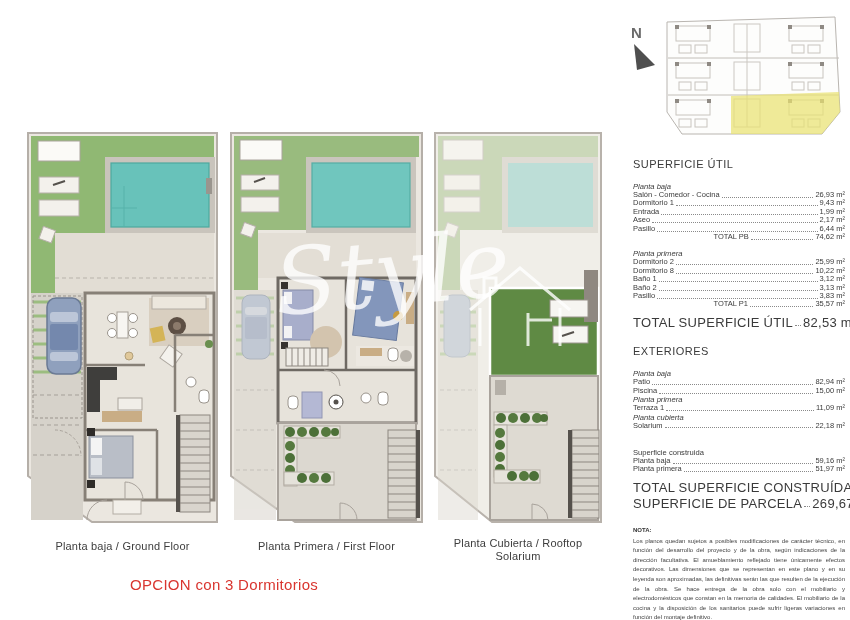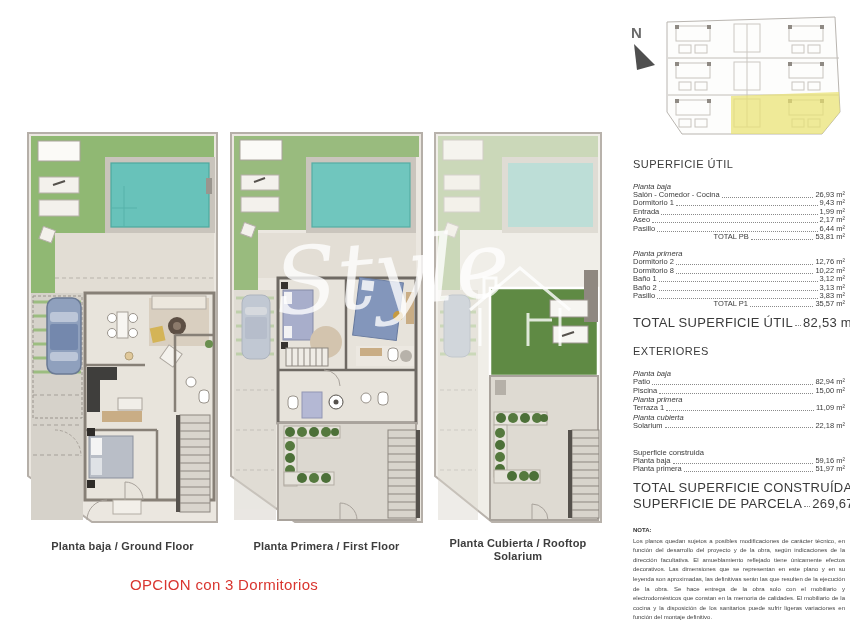--- a/index.html
+++ b/index.html
@@ -8,21 +8,21 @@
     font-family:"Liberation Sans", sans-serif;color:#3a3a3a;overflow:hidden;
   }
   
   .plan{position:absolute;top:130px;height:395px;}
   .plan svg{display:block;width:100%;height:100%;}
   #plan1{left:25px;width:195px;}
   #plan2{left:228px;width:197px;}
   #plan3{left:432px;width:172px;}
   .plan-label{
     position:absolute;top:540px;text-align:center;
-    font-size:11px;line-height:13px;color:#3d3d3d;letter-spacing:.2px;font-weight:bold;
+    font-size:11px;line-height:13px;color:#3d3d3d;letter-spacing:.2px;
   }
   #label1{left:25px;width:195px;}
   #label2{left:228px;width:197px;}
   #label3{left:440px;width:156px;top:537px;}
   .option-note{
     position:absolute;left:130px;top:576px;width:440px;text-align:left;
     font-size:15px;letter-spacing:.3px;
   }
   
   .watermark{position:absolute;left:268px;top:248px;width:302px;height:140px;pointer-events:none;}
@@ -374,29 +374,29 @@
       <span class="rval">2,17 m²</span>
     </div>
   <div class="trow">
       <span class="rname">Pasillo</span>
       <span class="dots"></span>
       <span class="rval">6,44 m²</span>
     </div>
   <div class="trow total-sub">
       <span class="rname">TOTAL PB</span>
       <span class="dots"></span>
-      <span class="rval">53,81 m²</span>
+      <span class="rval">74,62 m²</span>
     </div>
 
   <div class="gap8"></div>
   <div class="group-label">Planta primera</div>
   <div class="trow">
       <span class="rname">Dormitorio 2</span>
       <span class="dots"></span>
-      <span class="rval">12,76 m²</span>
+      <span class="rval">25,99 m²</span>
     </div>
   <div class="trow">
       <span class="rname">Dormitorio 8</span>
       <span class="dots"></span>
       <span class="rval">10,22 m²</span>
     </div>
   <div class="trow">
       <span class="rname">Baño 1</span>
       <span class="dots"></span>
       <span class="rval">3,12 m²</span>

